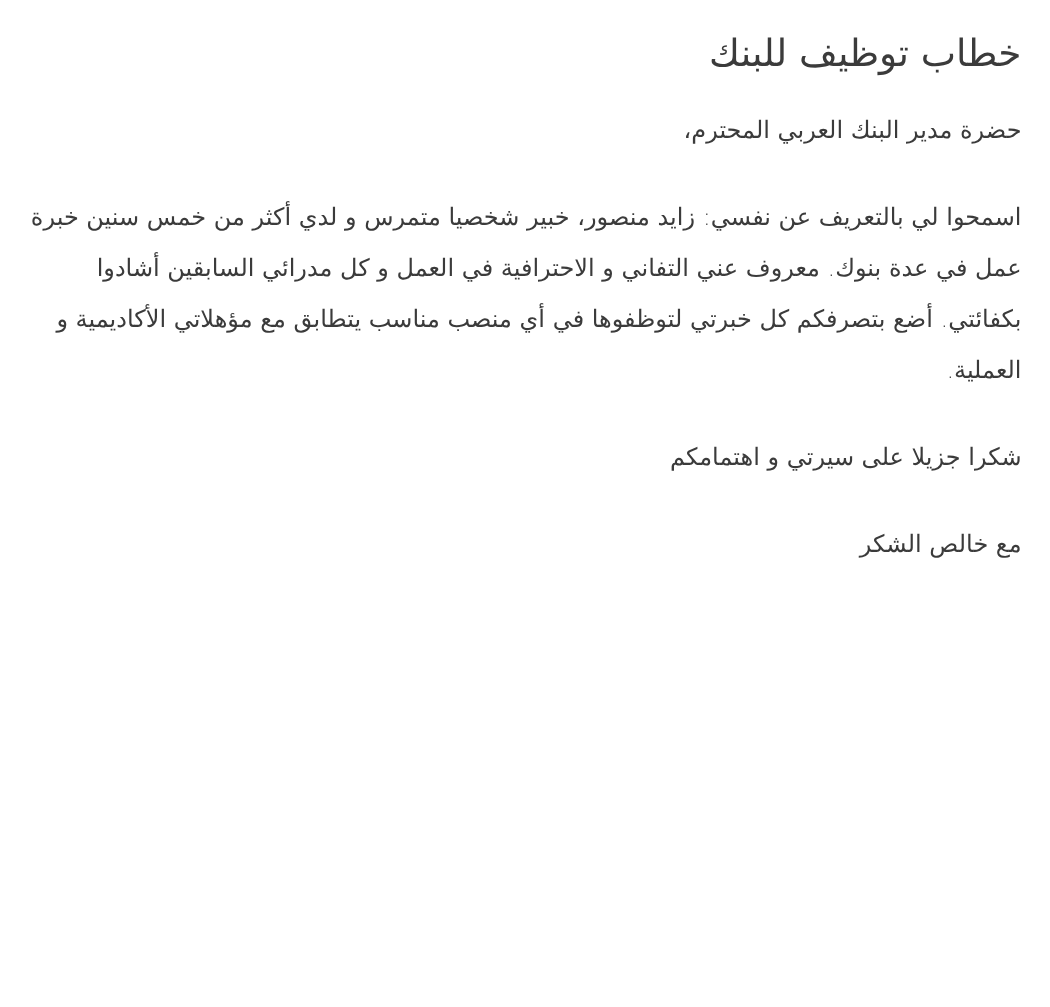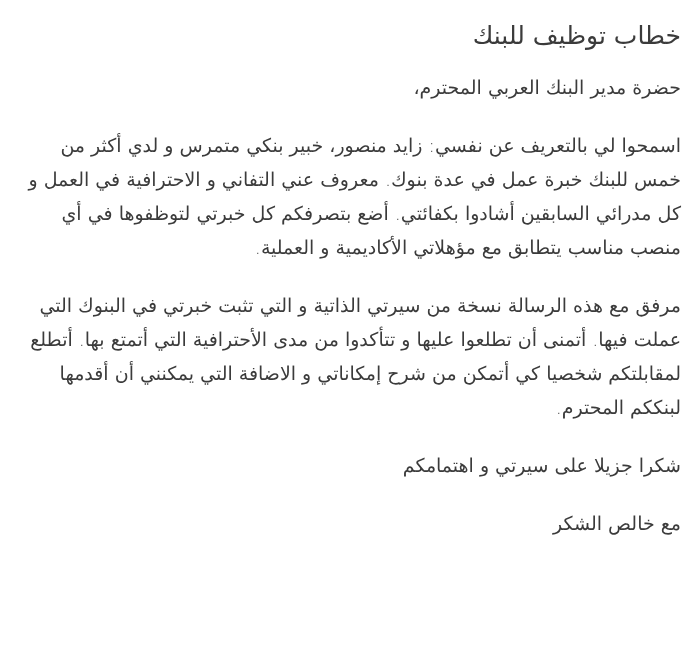--- a/index.html
+++ b/index.html
@@ -27,33 +27,32 @@
   }
   .letter h1 {
     margin: 0 0 16px 0;
     font-size: 25px;
     line-height: 36px;
     font-weight: 400;
     color: #3b3b3b;
   }
   .letter p {
     margin: 0 0 24px 0;
-    font-size: 19px;
+    font-size: 16px;
     line-height: 34px;
     font-weight: 300;
     color: #3b3b3b;
   }
   .letter p.signoff {
     margin-bottom: 0;
     margin-top: 24px;
   }
 </style>
 </head>
 <body>
 
 <div class="letter">
   <h1>خطاب توظيف للبنك</h1>
   <p>حضرة مدير البنك العربي المحترم،</p>
-  <p>اسمحوا لي بالتعريف عن نفسي: زايد منصور، خبير بنكي متمرس و لدي أكثر من خمس للبنك خبرة عمل في عدة بنوك. معروف عني التفاني و الاحترافية في العمل و كل مدرائي السابقين أشادوا بكفائتي. أضع بتصرفكم كل خبرتي لتوظفوها في أي منصب مناسب يتطابق مع مؤهلاتي الأكاديمية و العملية.</p>
-  <p>مرفق مع هذه الرسالة نسخة من سيرتي الذاتية و التي تثبت خبرتي في البنوك التي عملت فيها. أتمنى أن تطلعوا عليها و تتأكدوا من مدى الأحترافية التي أتمتع بها. أتطلع لمقابلتكم شخصيا كي أتمكن من شرح إمكاناتي و الاضافة التي يمكنني أن أقدمها لبنككم المحترم.</p>
+  <p>اسمحوا لي بالتعريف عن نفسي: زايد منصور، خبير شخصيا متمرس و لدي أكثر من خمس سنين خبرة عمل في عدة بنوك. معروف عني التفاني و الاحترافية في العمل و كل مدرائي السابقين أشادوا بكفائتي. أضع بتصرفكم كل خبرتي لتوظفوها في أي منصب مناسب يتطابق مع مؤهلاتي الأكاديمية و العملية.</p>
   <p>شكرا جزيلا على سيرتي و اهتمامكم</p>
   <p class="signoff">مع خالص الشكر</p>
 </div>
 
 </body></html>

